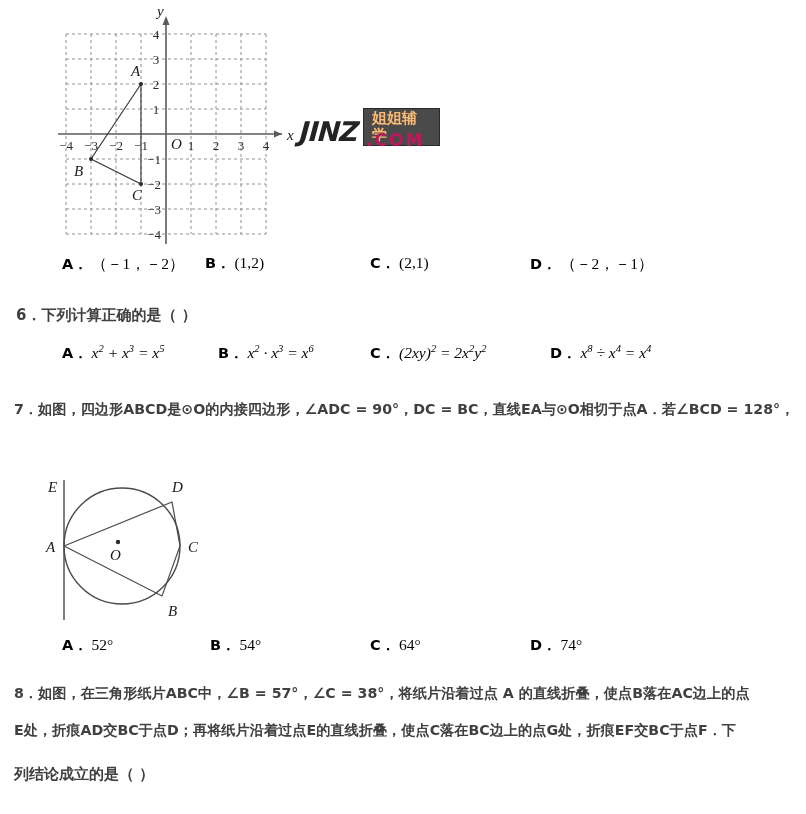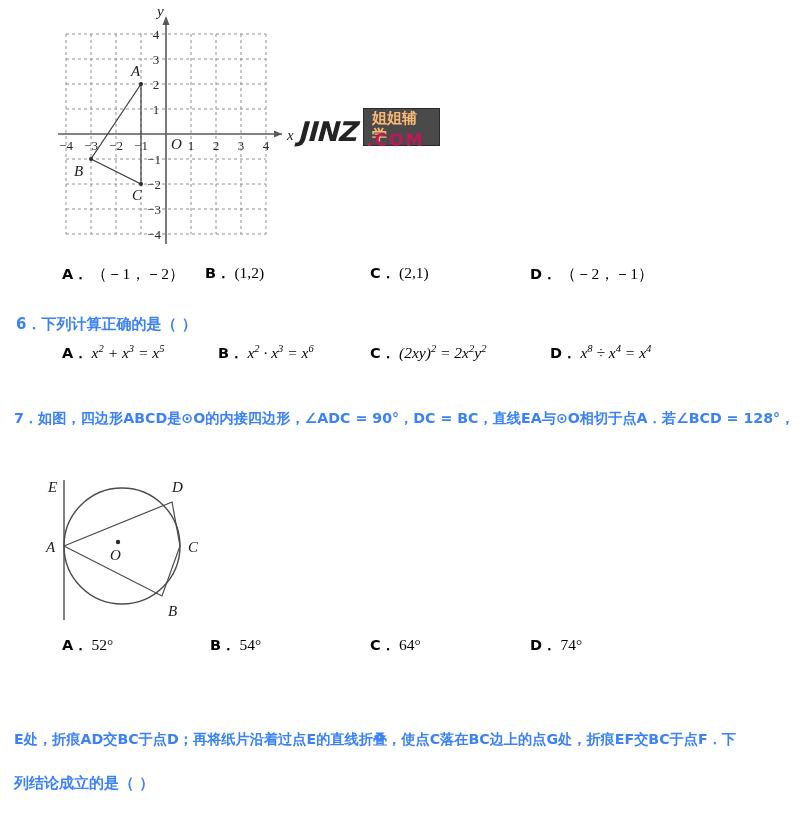--- a/index.html
+++ b/index.html
@@ -75,22 +75,21 @@
     letter-spacing: 2px;
     color: #be185d;
   }
 
   
   .qline {
     position: absolute;
     font-family: "Liberation Serif", "DejaVu Serif", serif;
     font-size: 15.5px;
     white-space: nowrap;
-    color: #3b82f6;
-    margin-top: 9px;
+    color: #404040;
   }
   .cn {
     font-family: "DejaVu Sans", "Liberation Sans", sans-serif;
     font-weight: bold;
     font-size: 15px;
   }
   .mi { font-style: italic; }
   .opt-row {
     position: absolute;
     width: 806px;
@@ -202,21 +201,21 @@
       <text class="lbl" x="88" y="196">C</text>
     </svg>
   </div>
 
   <div id="watermark">
     <span class="wm-jinz">JINZ</span>
     <span class="wm-cn">姐姐辅学</span>
     <span class="wm-com">.COM</span>
   </div>
 
-  <div class="opt-row" style="top:264px;">
+  <div class="opt-row" style="top:254px;">
     <span class="opt" style="left:62px;">
       <span class="tag">A．</span>
       <span>（－1，－2）</span>
     </span>
     <span class="opt" style="left:205px;">
       <span class="tag">B．</span>
       <span>(1,2)</span>
     </span>
     <span class="opt" style="left:370px;">
       <span class="tag">C．</span>
@@ -287,20 +286,23 @@
     <span class="opt" style="left:370px;">
       <span class="tag">C．</span>
       <span>64°</span>
     </span>
     <span class="opt" style="left:530px;">
       <span class="tag">D．</span>
       <span>74°</span>
     </span>
   </div>
 
+  <div class="qline cn" style="left:14px; top:684px; font-size:14.2px;">
+    <span>8．</span><span>如图，在三角形纸片ABC中，∠B = 57°，∠C = 38°，将纸片沿着过点 A 的直线折叠，使点B落在AC边上的点</span>
+  </div>
   <div class="qline cn" style="left:14px; top:721px; font-size:14.2px;">
     <span>E处，折痕AD交BC于点D；再将纸片沿着过点E的直线折叠，使点C落在BC边上的点G处，折痕EF交BC于点F．下</span>
   </div>
   <div class="qline cn" style="left:14px; top:765px;">
     <span>列结论成立的是（    ）</span>
   </div>
 
 </div>
 
 </body></html>

